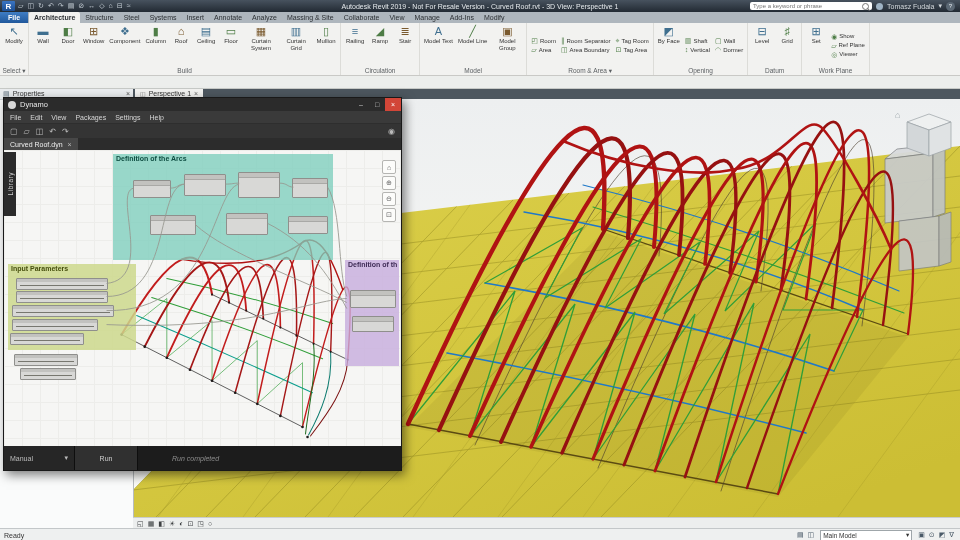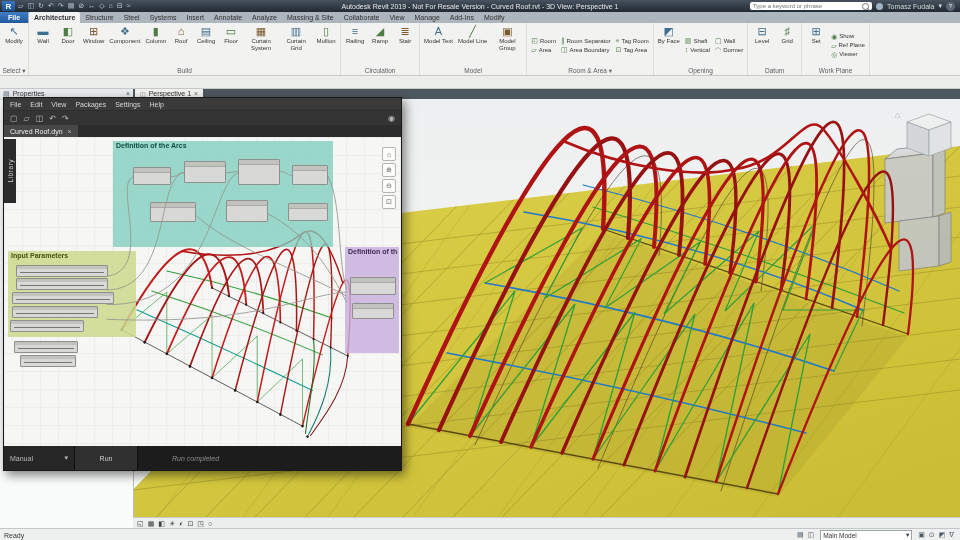--- a/index.html
+++ b/index.html
@@ -454,20 +454,29 @@
       <div class="status-icons">
           <span class="sicon">▣</span>
           <span class="sicon">⊙</span>
           <span class="sicon">◩</span>
           <span class="sicon">∇</span>
         </div>
     </div>
   </div>
 
   <div class="dynamo">
+    <div class="dyn-title">
+      <span class="dyn-logo"></span>
+      <span>Dynamo</span>
+      <div class="dyn-winbtns">
+        <span>–</span>
+        <span>□</span>
+        <span class="dyn-close">×</span>
+      </div>
+    </div>
     <div class="dyn-menu">
         <span class="dmenu">File</span>
         <span class="dmenu">Edit</span>
         <span class="dmenu">View</span>
         <span class="dmenu">Packages</span>
         <span class="dmenu">Settings</span>
         <span class="dmenu">Help</span>
       </div>
     <div class="dyn-toolbar">
         <span class="dticon">▢</span>

